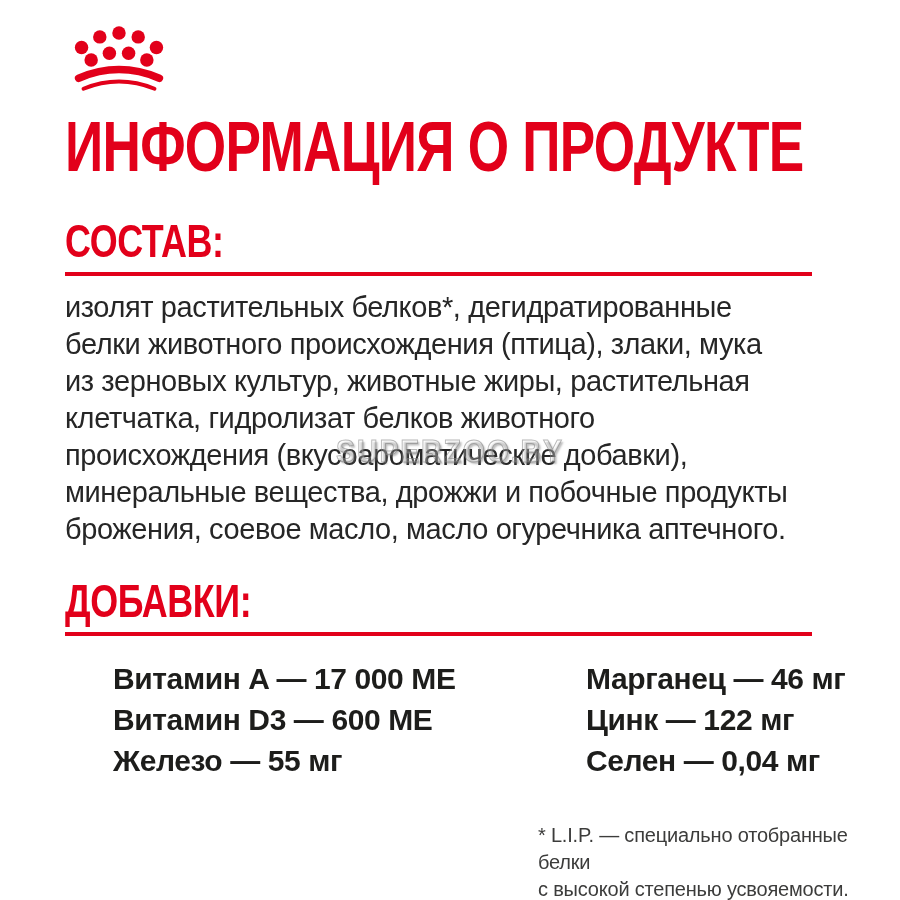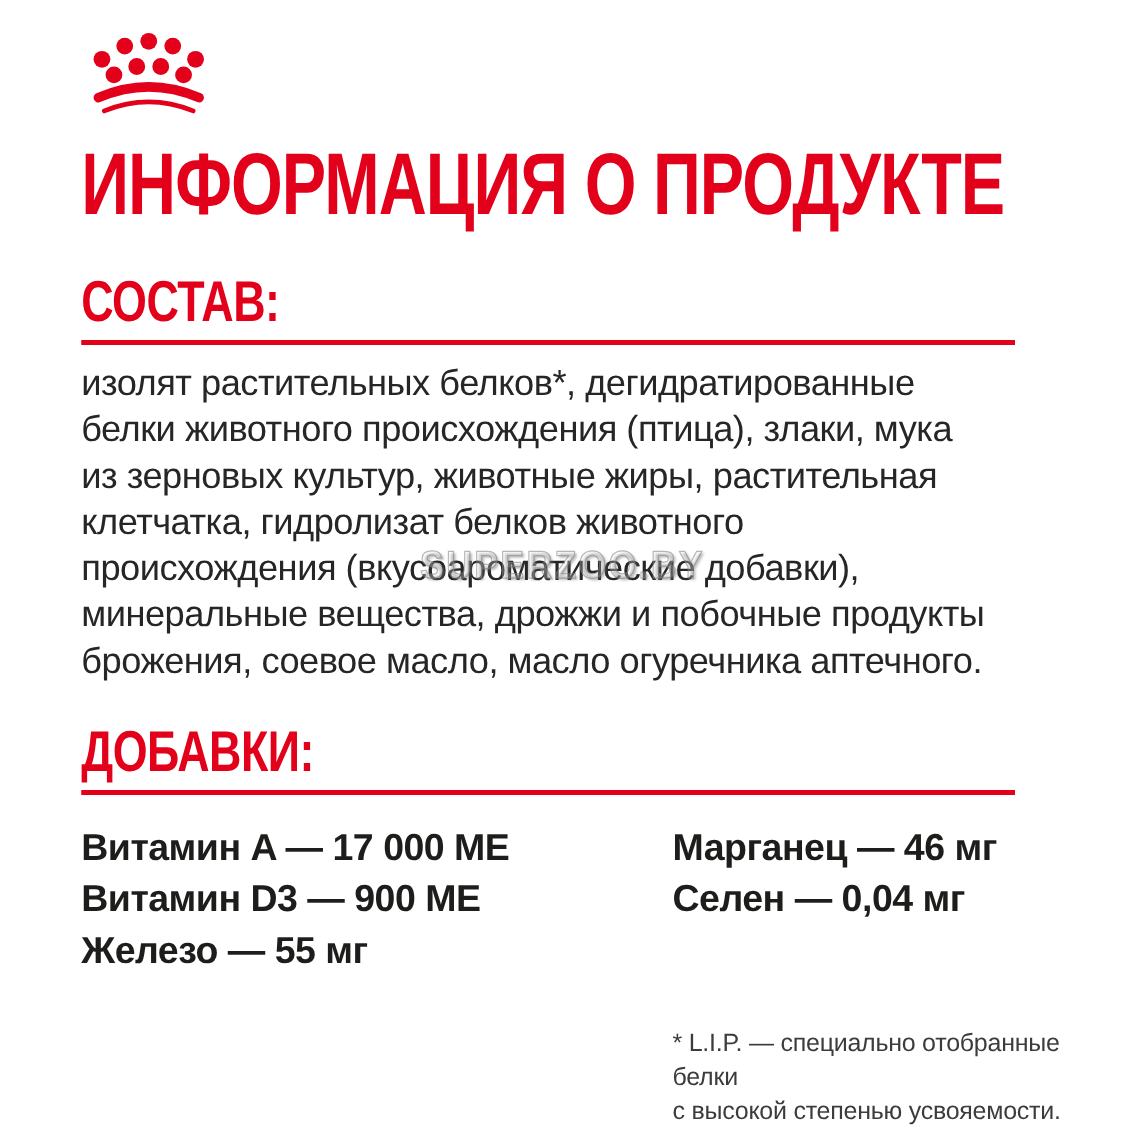--- a/index.html
+++ b/index.html
@@ -59,20 +59,21 @@
     line-height: 37px;
     letter-spacing: -0.4px;
     white-space: pre-line;
     color: #262626;
   }
 
   .additives-grid {
     display: grid;
     grid-template-columns: 473px 1fr;
     margin-top: 22px;
+    margin-left: 48px;
   }
   .additive-item {
     font-size: 30px;
     line-height: 41px;
     font-weight: 700;
     letter-spacing: -0.4px;
     color: #1d1d1b;
     white-space: nowrap;
   }
 
@@ -138,25 +139,26 @@
 минеральные вещества, дрожжи и побочные продукты
 брожения, соевое масло, масло огуречника аптечного.</p>
   </section>
 
   <section class="section-additives">
     <h2 class="section-heading">ДОБАВКИ:</h2>
     <div class="red-rule"></div>
     <div class="additives-grid">
       <div class="additives-col">
         <div class="additive-item">Витамин A — 17 000 МЕ</div>
-        <div class="additive-item">Витамин D3 — 900 МЕ</div>
+        <div class="additive-item">Витамин D3 — 600 МЕ</div>
         <div class="additive-item">Железо — 55 мг</div>
       </div>
       <div class="additives-col">
         <div class="additive-item">Марганец — 46 мг</div>
+        <div class="additive-item">Цинк — 122 мг</div>
         <div class="additive-item">Селен — 0,04 мг</div>
       </div>
     </div>
   </section>
 
   <div class="footnote">* L.I.P. — специально отобранные белки
 с высокой степенью усвояемости.</div>
 
   <div class="watermark">SUPERZOO.BY</div>
 

